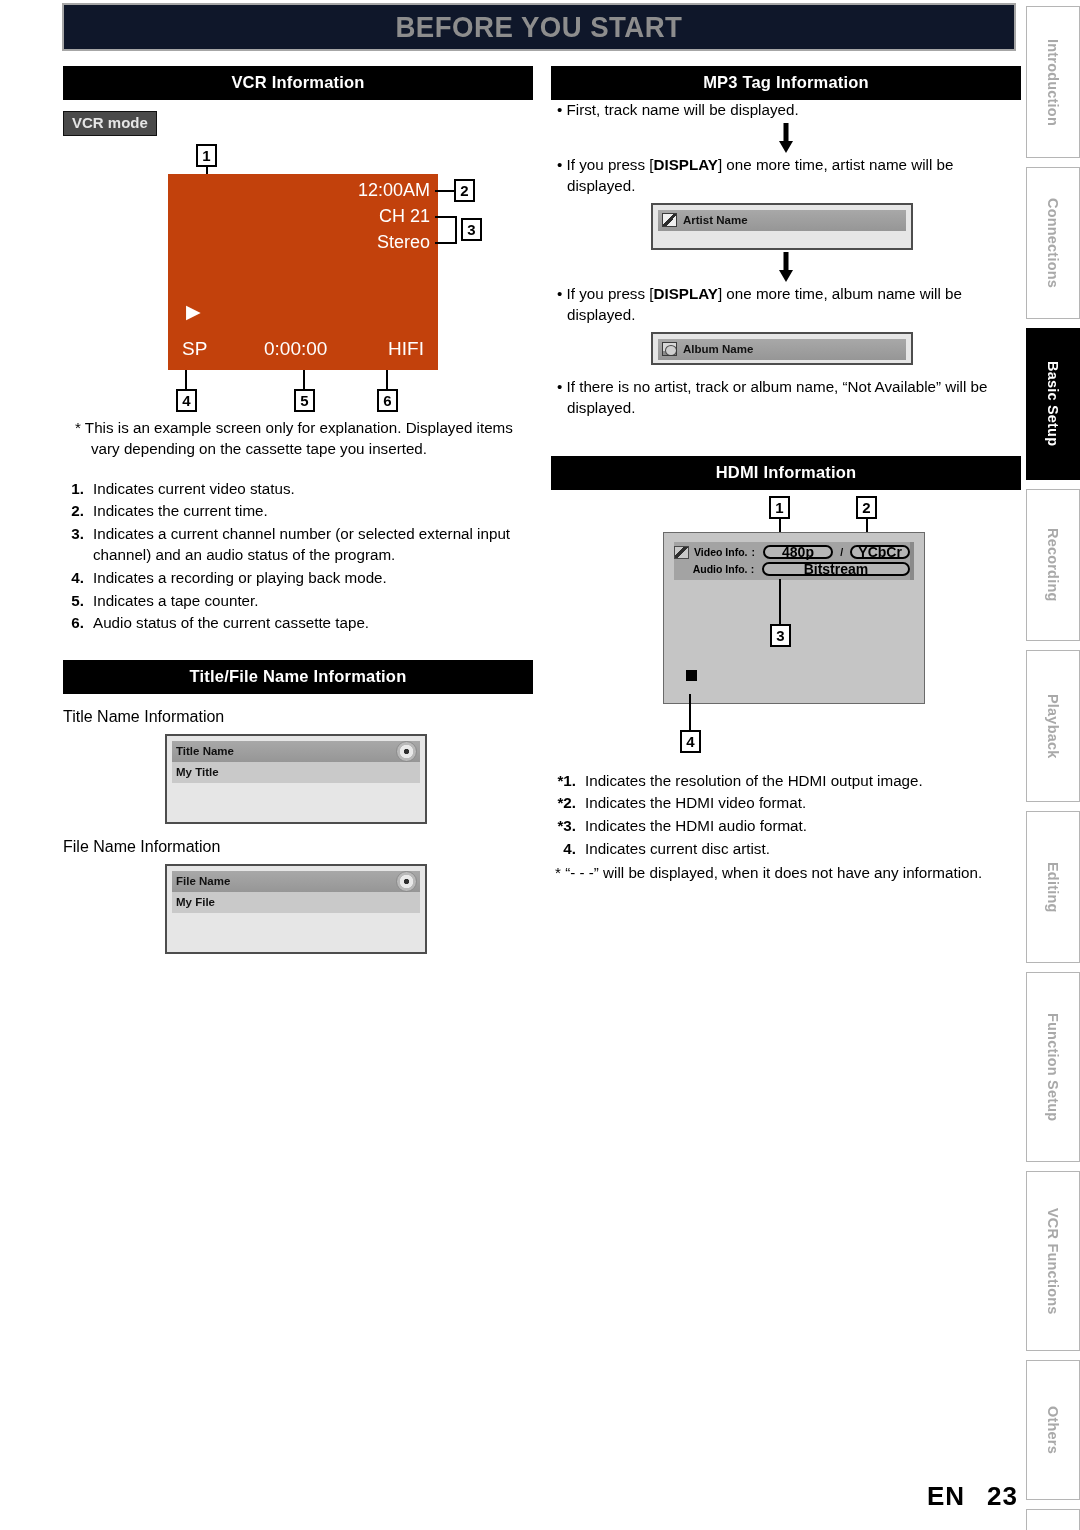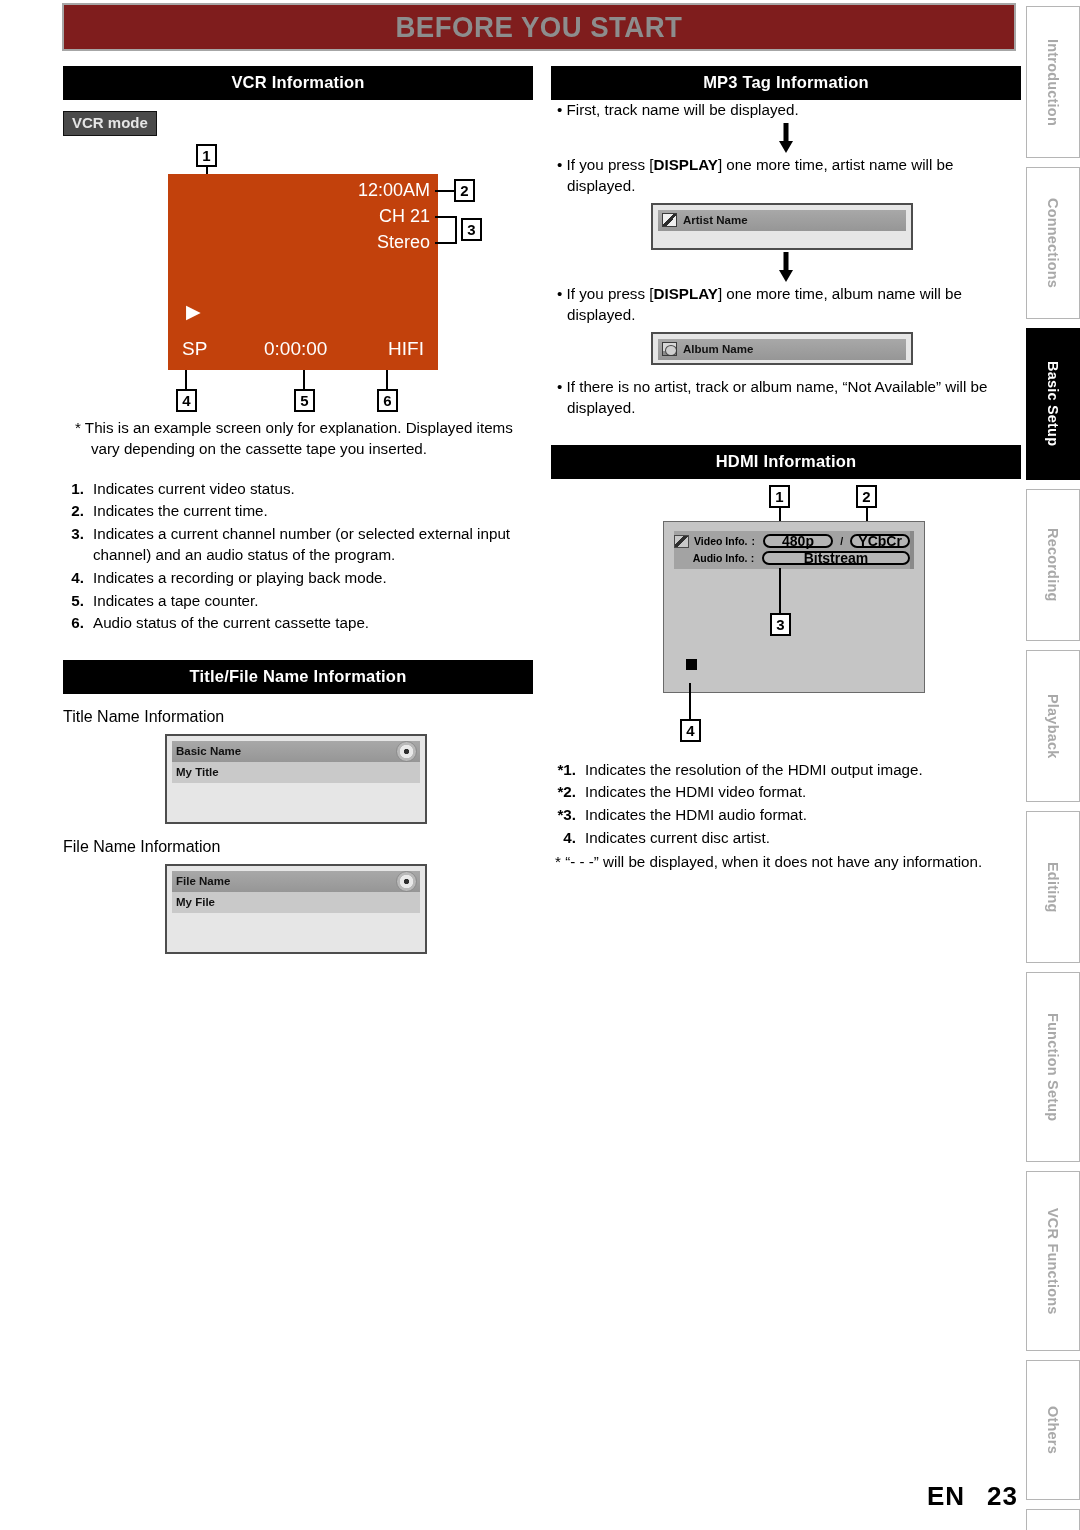--- a/index.html
+++ b/index.html
@@ -8,21 +8,21 @@
     background: #ffffff;
     font-family: "Liberation Sans", sans-serif;
     color: #000;
     overflow: hidden;
   }
   .page { position: relative; width: 1080px; height: 1530px; }
 
   
   .header-box {
     position: absolute; left: 62px; top: 3px; width: 954px; height: 48px;
-    border: 2px solid #a6a6a6; background: #7f1d1d;
+    border: 2px solid #a6a6a6; background: #0f172a;
     display: flex; align-items: center; justify-content: center;
   }
   .header-title {
     font-size: 30px; font-weight: bold; letter-spacing: .5px;
     color: #8d8d8d; transform: scaleX(0.92);
   }
 
   
   .col-left  { position: absolute; left: 63px;  top: 66px; width: 470px; }
   .col-right { position: absolute; left: 551px; top: 66px; width: 470px; }
@@ -247,21 +247,21 @@
           <div class="t">Audio status of the current cassette tape.</div>
         </div>
     </div>
 
     <div class="sec-bar" style="margin-top:26px;">Title/File Name Information</div>
 
     <div style="font-size:16px; margin-top:14px;">Title Name Information</div>
 
     <div class="osd" style="margin:8px 0 0 102px; width:262px; height:90px;">
       <div class="osd-head">
-        <span>Basic Name</span>
+        <span>Title Name</span>
         <span class="disc-icon"></span>
       </div>
       <div class="osd-sub">
         <span>My Title</span>
       </div>
     </div>
 
     <div style="font-size:16px; margin-top:14px;">File Name Information</div>
 
     <div class="osd" style="margin:8px 0 0 102px; width:262px; height:90px;">
@@ -310,21 +310,21 @@
 
     <div class="osd" style="margin:6px 0 0 100px; width:262px; height:33px;">
       <div class="osd-head">
         <span class="tag-icon album"></span>
         <span>Album Name</span>
       </div>
     </div>
 
     <div class="bullet" style="margin-top:12px;">• If there is no artist, track or album name, “Not Available” will be displayed.</div>
 
-    <div class="sec-bar" style="margin-top:26px;">HDMI Information</div>
+    <div class="sec-bar" style="margin-top:37px;">HDMI Information</div>
 
     <div class="hdmi-wrap">
 
       <div class="cal" style="left:218px; top:0px;">1</div>
       <div class="lead" style="left:228px; top:23px; width:2px; height:27px;"></div>
 
       <div class="cal" style="left:305px; top:0px;">2</div>
       <div class="lead" style="left:315px; top:23px; width:2px; height:27px;"></div>
 
       <div class="hdmi-screen">

